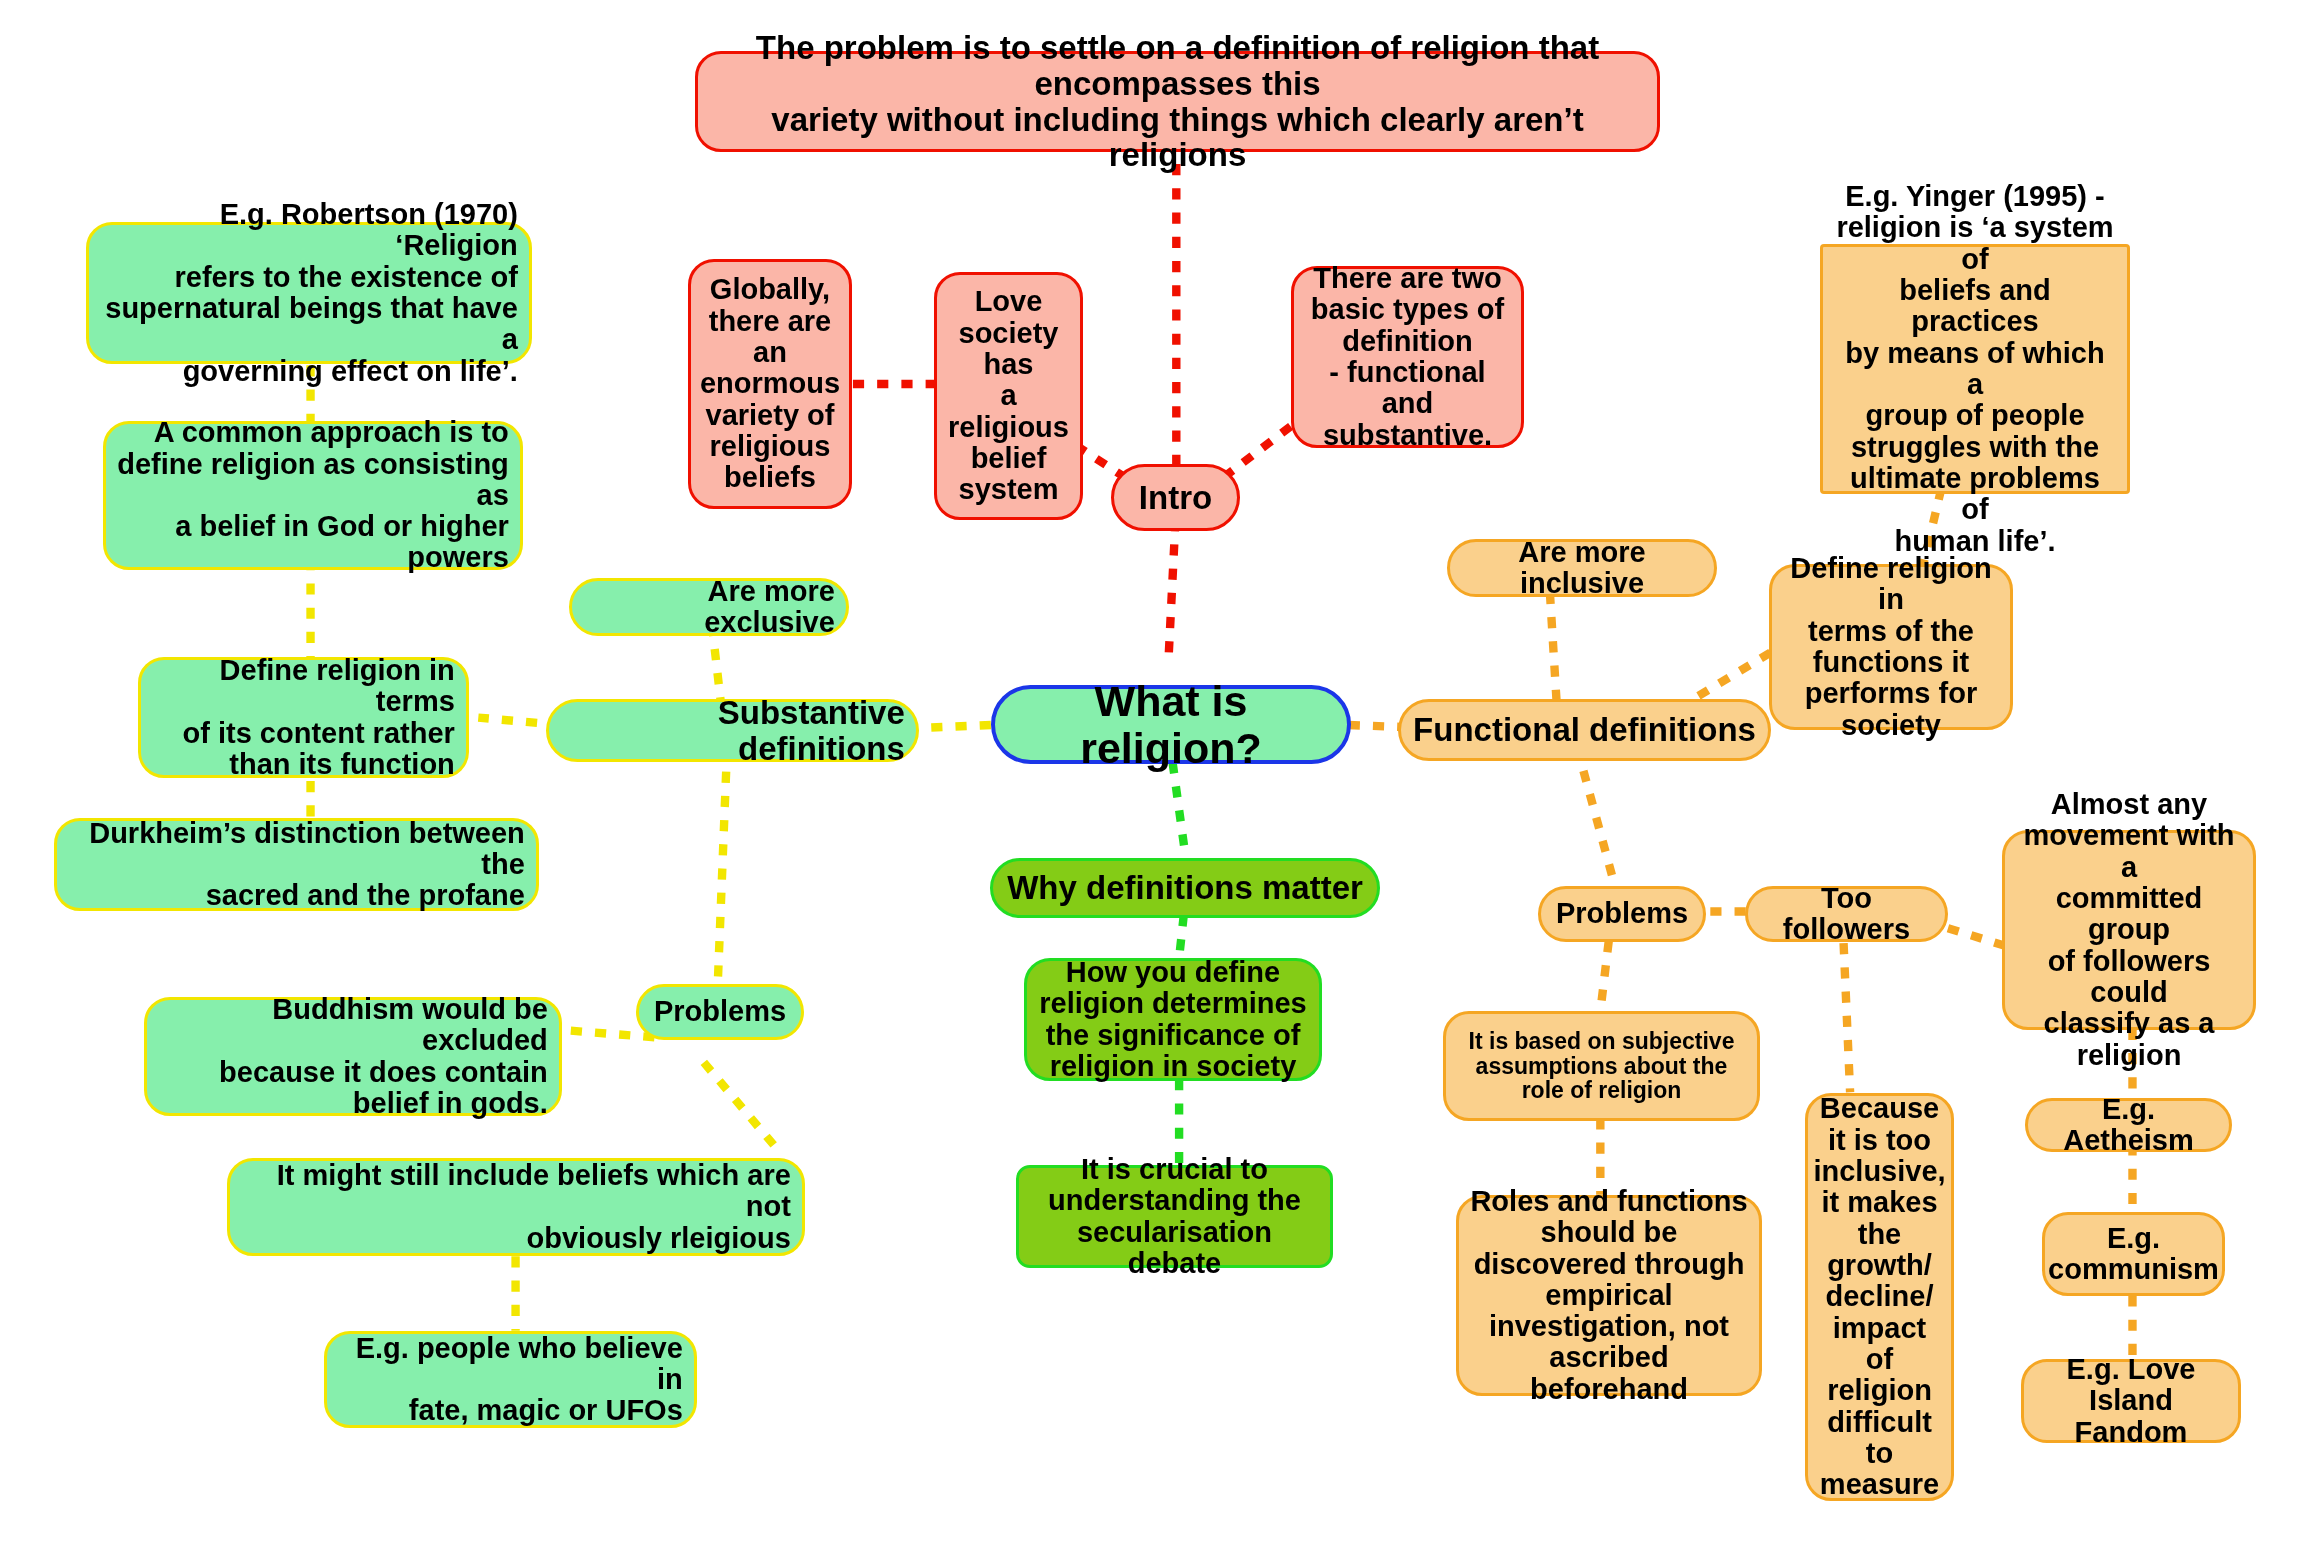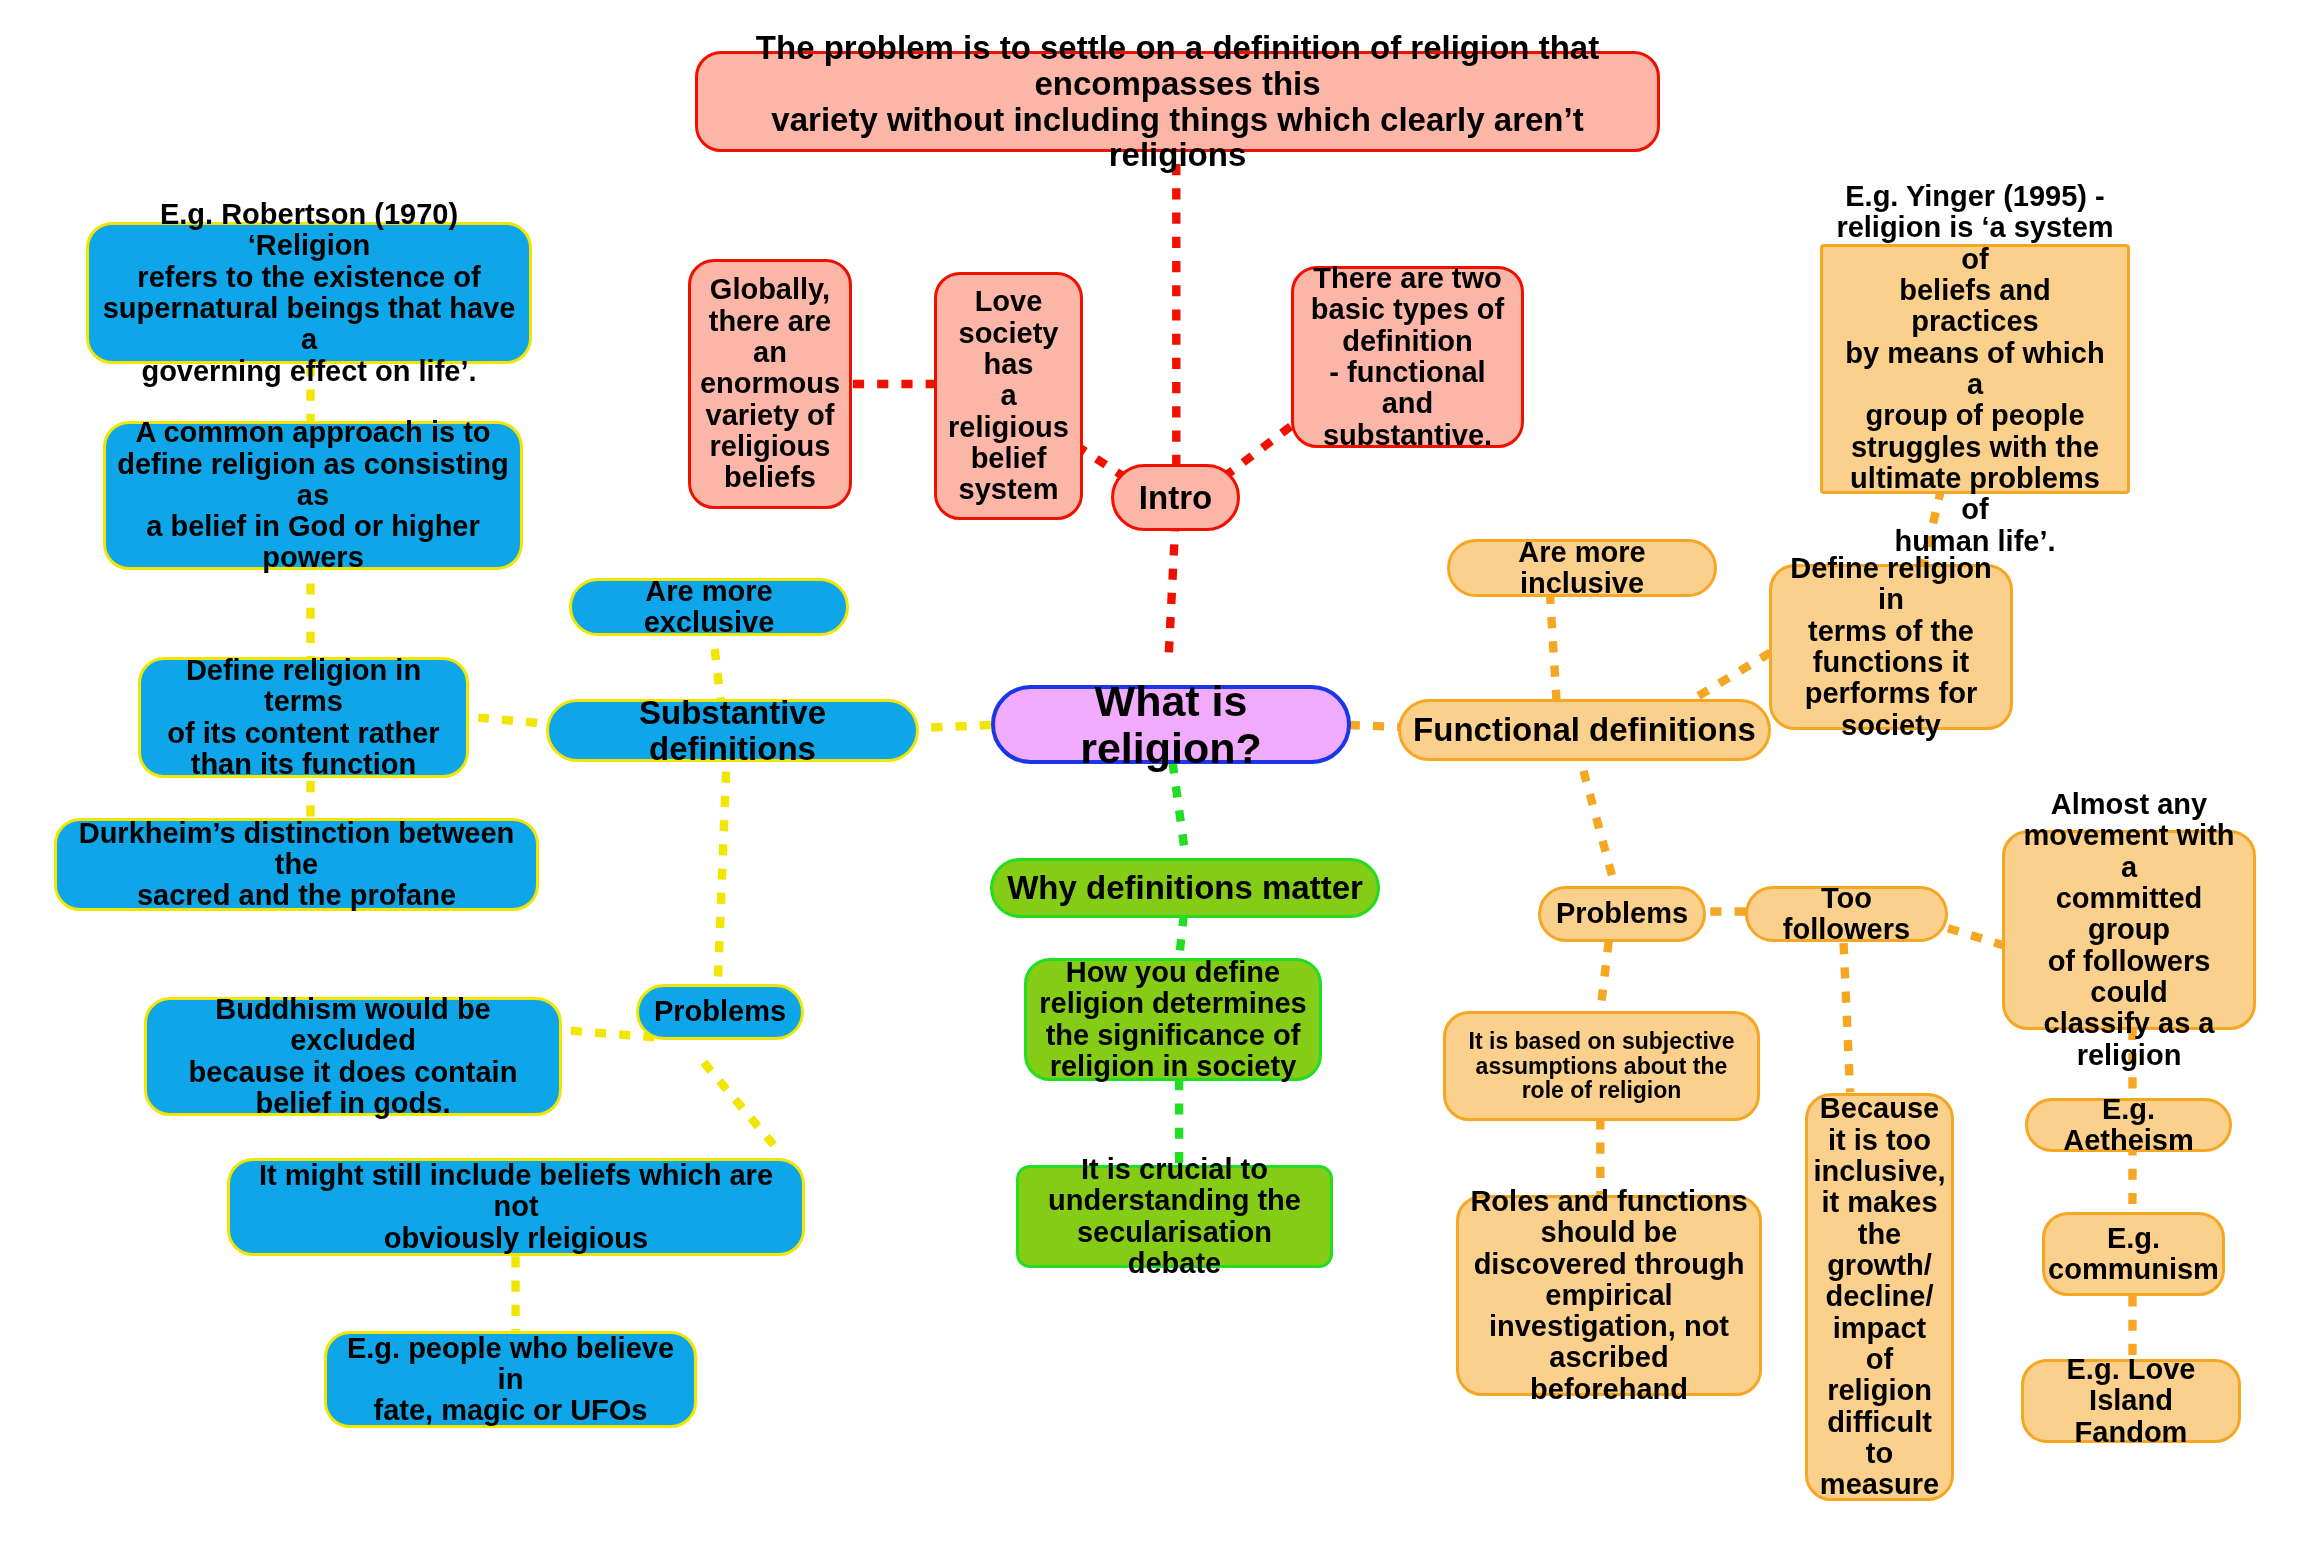--- a/index.html
+++ b/index.html
@@ -31,23 +31,23 @@
     justify-content: center;
     text-align: center;
     font-weight: bold;
     color: #000000;
     line-height: 1.08;
     white-space: pre-line;
     padding: 5.6px 11.2px;
     z-index: 5;
   }
   
-  .c-root   { background: #f0abfc; border: 4.7px solid #1b36e8; }
+  .c-root   { background: #86efac; border: 4.7px solid #1b36e8; }
   .c-red    { background: #fbb6a8; border: 3.7px solid #f01000; }
-  .c-yellow { background: #0ea5e9; border: 3.7px solid #f2e600; }
+  .c-yellow { background: #86efac; border: 3.7px solid #f2e600; text-align: right; }
   .c-green  { background: #84cc16; border: 3.7px solid #22dd22; }
   .c-orange { background: #fad08c; border: 3.7px solid #f5a623; }
 </style>
 </head>
 <body>
 
 <div id="canvas">
 
   <svg id="edges" viewBox="0 0 2489 1675">
 

